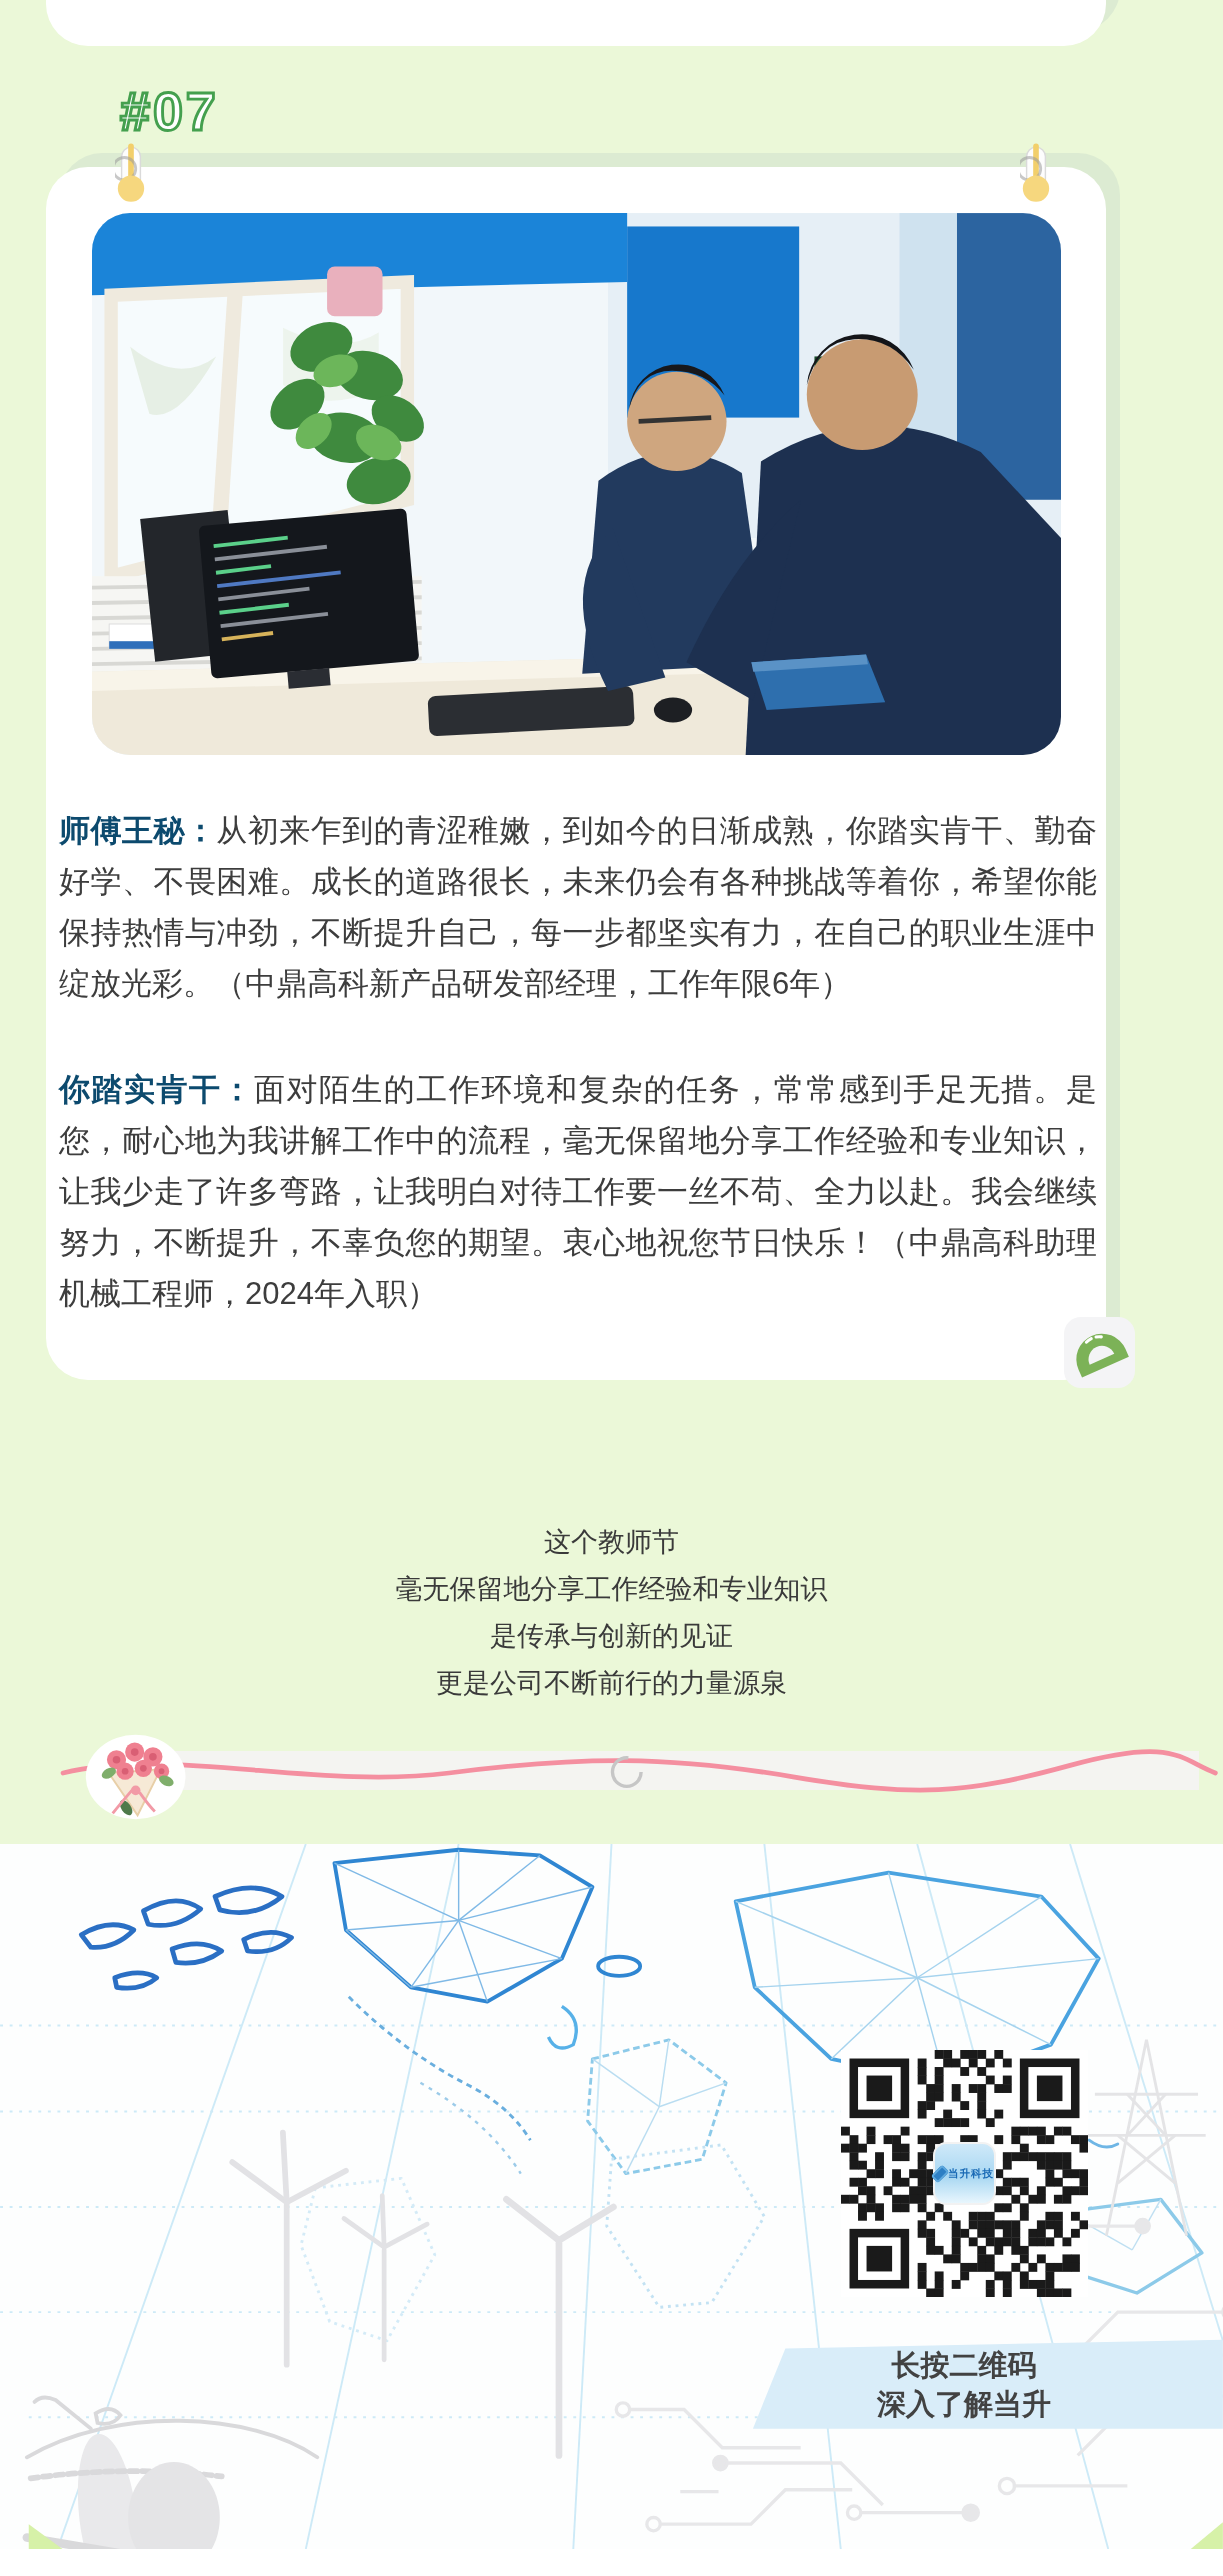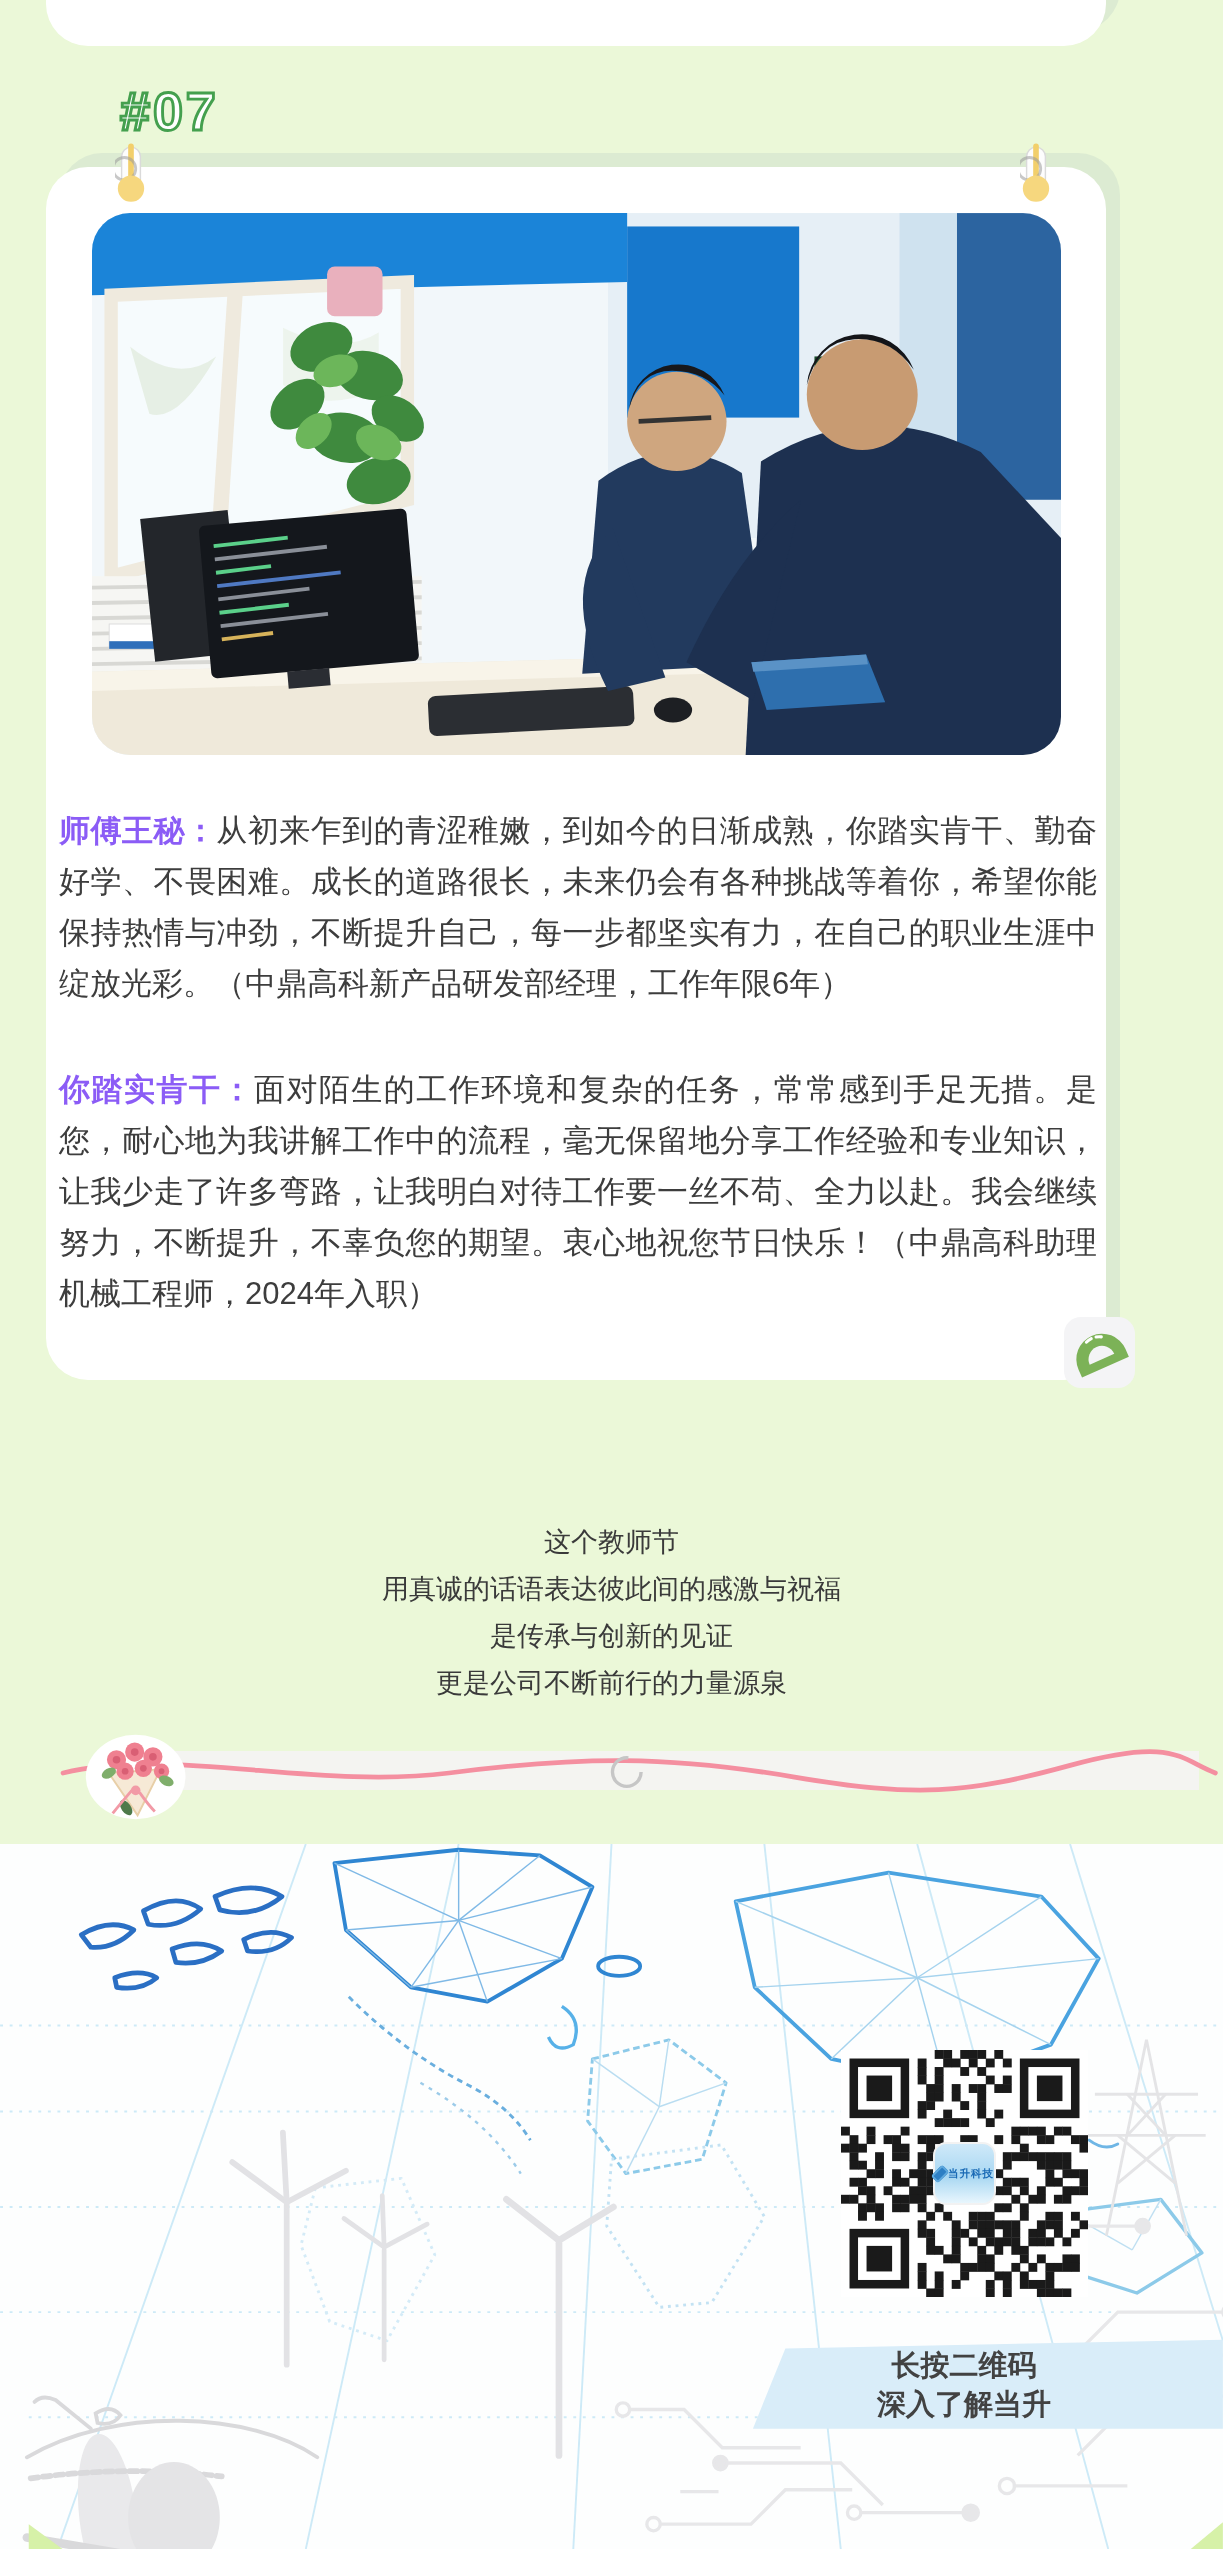--- a/index.html
+++ b/index.html
@@ -7,21 +7,21 @@
         font-family:"Liberation Sans",sans-serif;padding-left:36px;}
   .abs{position:absolute;}
   
   .green-bg{left:0;top:0;width:1223px;height:1844px;background:#ebf8d8;}
   .card-backing{background:#dcebd2;border-radius:42px;}
   .white-card{background:#ffffff;border-radius:42px;}
   .section-number{left:120px;top:80px;font-size:54px;font-weight:800;letter-spacing:2.9px;
       color:#ffffff;-webkit-text-stroke:2.9px #44a04e;text-stroke:2.9px #44a04e;}
   .photo-frame{left:92px;top:213px;width:969px;height:542px;border-radius:38px;overflow:hidden;background:#dfeaf2;}
   .para{left:59px;width:1038px;font-size:31px;line-height:51px;color:#3d3d3d;text-align:justify;}
-  .para b{color:#8b5cf6;font-weight:700;}
+  .para b{color:#0c4a6e;font-weight:700;}
   .proticon{left:1064px;top:1317px;width:71px;height:71px;border-radius:17px;background:#f4f4f6;
       display:flex;align-items:center;justify-content:center;}
   .poem{left:0;top:1519px;width:1223px;text-align:center;font-size:27px;line-height:47px;color:#3a3a3a;}
   .divider-band{left:120px;top:1751px;width:1079px;height:39px;background:#f4f4f1;}
   .map-section{left:0;top:1844px;width:1223px;height:705px;background:#fdfefe;}
   .qr-box{left:841px;top:2050px;width:247px;height:247px;background:#ffffff;}
   .qr-logo{position:absolute;left:92px;top:92px;width:63px;height:63px;border-radius:13.4px;
       background:linear-gradient(180deg,#cfe9f9 0%,#a8d7f2 55%,#e8f6fd 100%);
       border:2.9px solid #f2f2f2;box-sizing:border-box;display:flex;align-items:center;justify-content:center;gap:2.9px;}
   .qr-logo .diamond{width:16px;height:16px;background:#2d7fc4;transform:rotate(45deg);border-radius:2.9px;
@@ -150,21 +150,21 @@
       <g transform="rotate(-24 50 52)">
         <path d="M8,62 A42,42 0 0 1 92,62 L92,76 L8,76 Z" fill="#7cb257"></path>
         <path d="M28,62 A22,22 0 0 1 72,62 Z" fill="#f4f4f6"></path>
         <path d="M38,26 a30,30 0 0 1 26,2" fill="none" stroke="#fff" stroke-width="5" stroke-linecap="round" stroke-dasharray="10 8"></path>
       </g>
     </svg>
   </div>
 
   <div class="abs poem">
     <div>这个教师节</div>
-    <div>用真诚的话语表达彼此间的感激与祝福</div>
+    <div>毫无保留地分享工作经验和专业知识</div>
     <div>是传承与创新的见证</div>
     <div>更是公司不断前行的力量源泉</div>
   </div>
 
   <div class="abs divider-band"></div>
   <svg class="abs" style="left:0;top:1729px;" width="1223" height="88" viewBox="0 0 1280 92">
     <path d="M66,46 C180,18 330,64 470,46 S700,28 830,50 S1010,68 1120,38 S1235,32 1272,46" fill="none" stroke="#f48fa0" stroke-width="5" stroke-linecap="round"></path>
     <circle cx="656" cy="45" r="15" fill="none" stroke="#c6c6c6" stroke-width="3.5" stroke-dasharray="72 22"></circle>
   </svg>
   <svg class="abs" style="left:82px;top:1731px;" width="115" height="91" viewBox="0 0 120 95">

